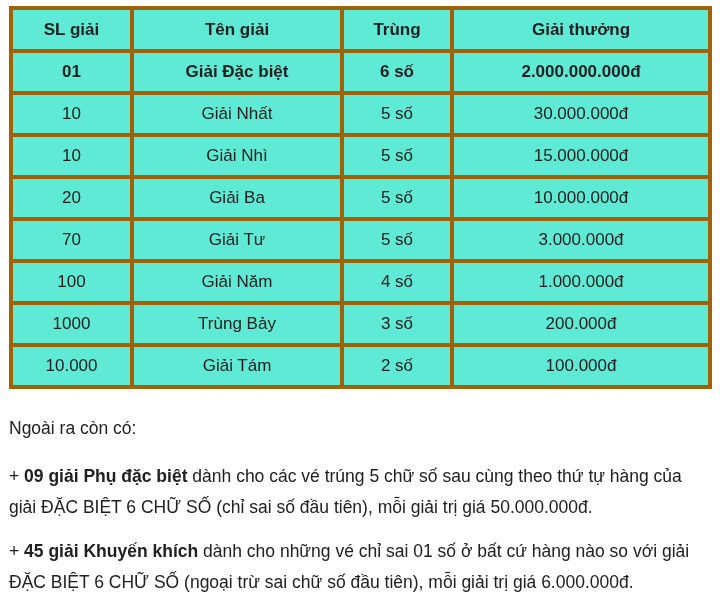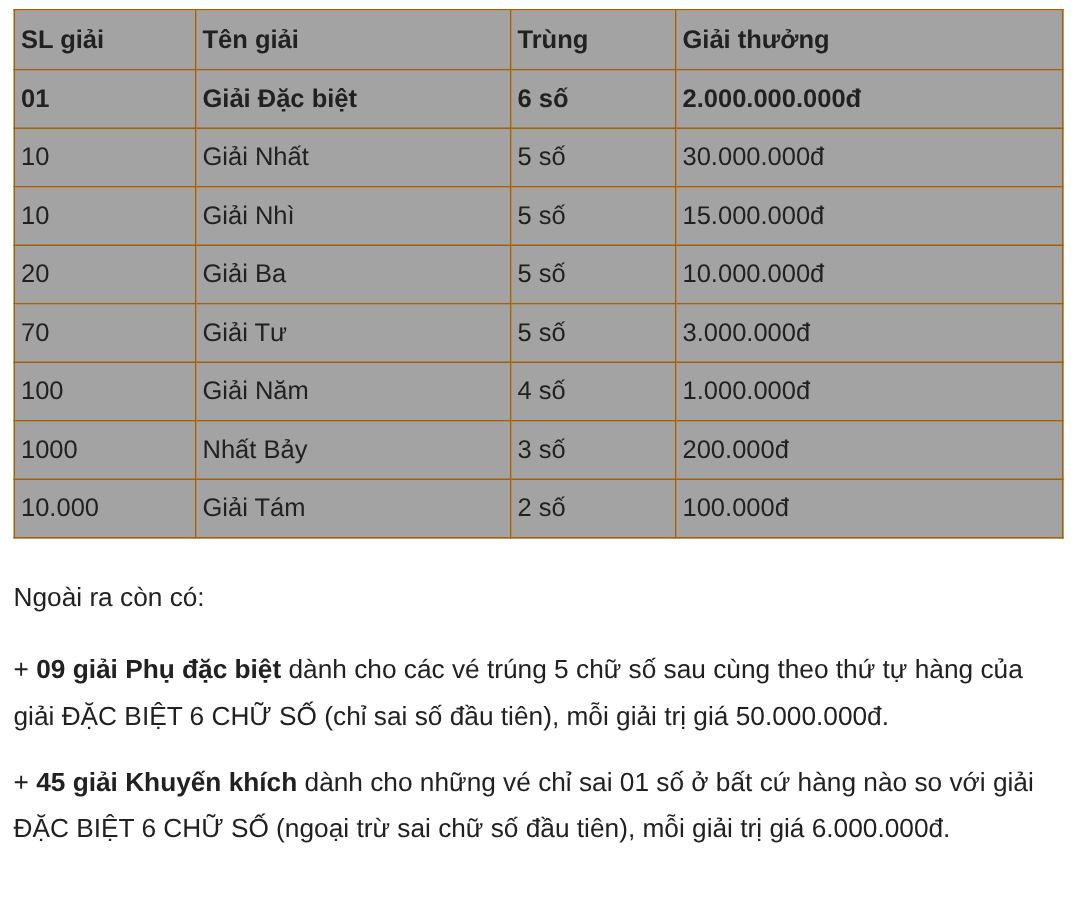--- a/index.html
+++ b/index.html
@@ -22,29 +22,29 @@
     table-layout: fixed;
     width: 699px;
     margin: 6px 0 0 9px;
   }
   table.prize-table col.c1 { width: 121px; }
   table.prize-table col.c2 { width: 210px; }
   table.prize-table col.c3 { width: 110px; }
   table.prize-table col.c4 { width: 258px; }
   table.prize-table th,
   table.prize-table td {
-    border: 1px solid #a16207;
-    text-align: left;
+    border: 4px solid #a16207;
+    text-align: center;
     vertical-align: middle;
     height: 38px;
     padding: 0 4px;
     font-size: 17px;
     font-weight: 400;
     color: #212121;
-    background: #a3a3a3;
+    background: #5eead4;
   }
   table.prize-table th {
     font-weight: 700;
     height: 39px;
   }
   table.prize-table tr.special td {
     font-weight: 700;
   }
   .notes {
     margin: 28px 10px 0 9px;
@@ -114,21 +114,21 @@
       <td>3.000.000đ</td>
     </tr>
         <tr>
       <td>100</td>
       <td>Giải Năm</td>
       <td>4 số</td>
       <td>1.000.000đ</td>
     </tr>
         <tr>
       <td>1000</td>
-      <td>Nhất Bảy</td>
+      <td>Trùng Bảy</td>
       <td>3 số</td>
       <td>200.000đ</td>
     </tr>
         <tr>
       <td>10.000</td>
       <td>Giải Tám</td>
       <td>2 số</td>
       <td>100.000đ</td>
     </tr>
       </tbody>

